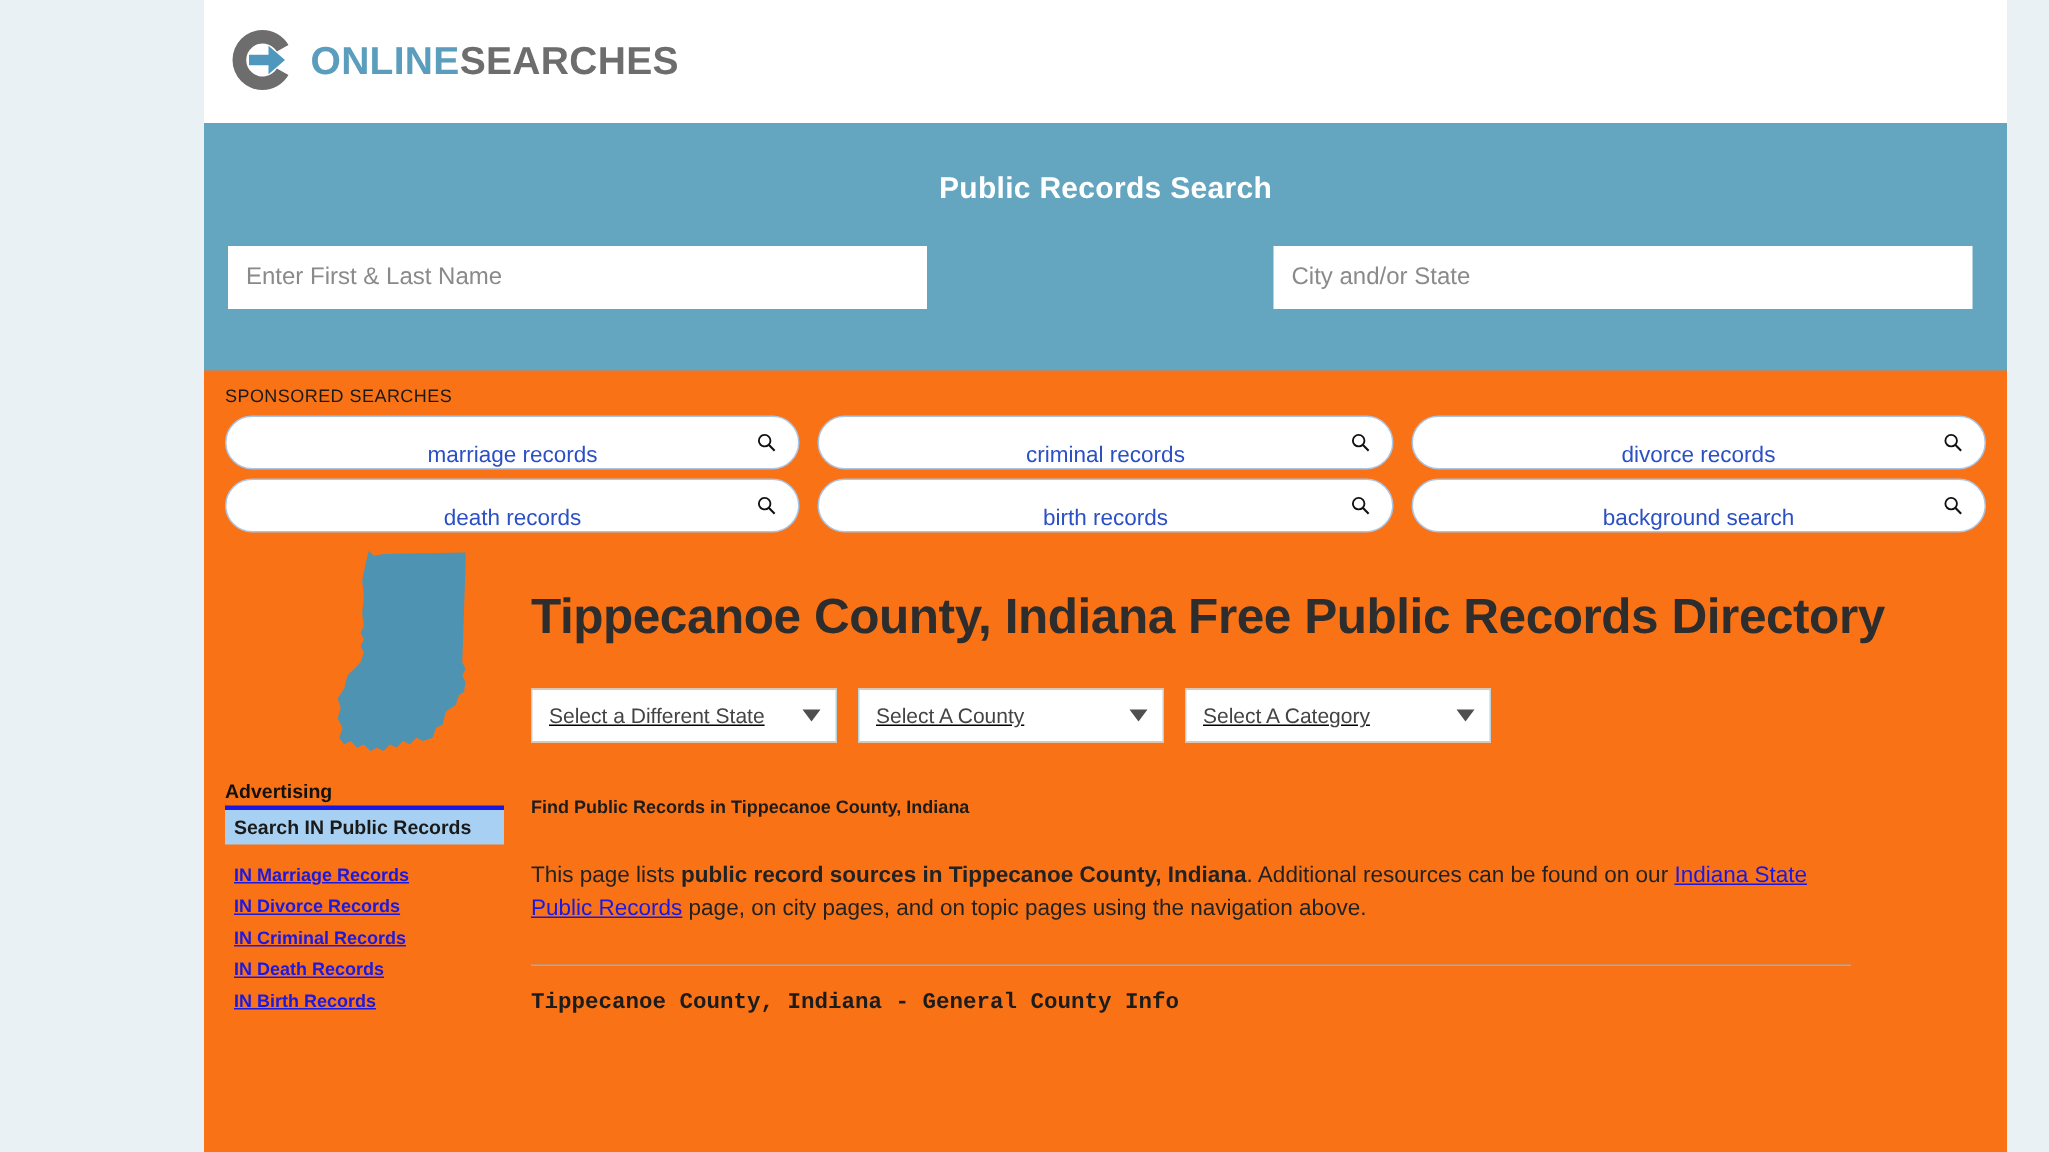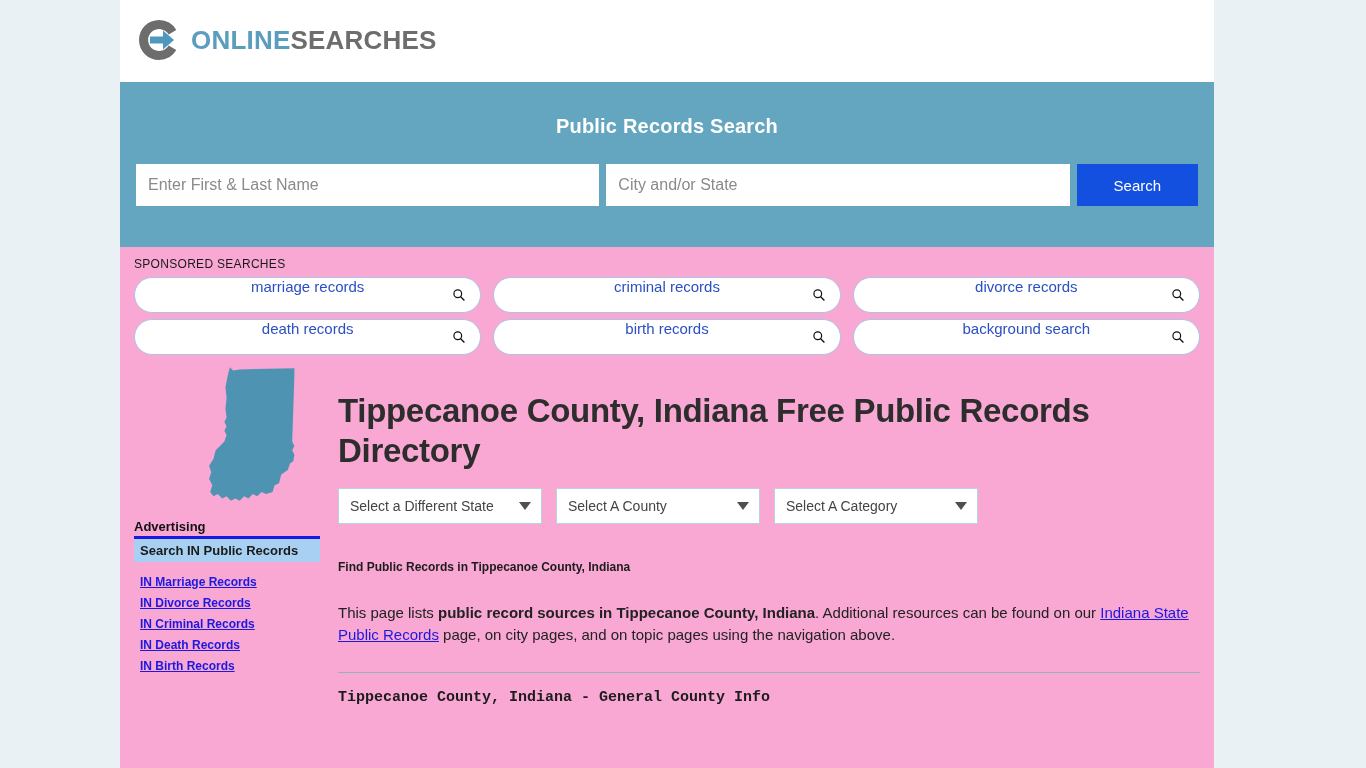--- a/index.html
+++ b/index.html
@@ -10,24 +10,24 @@
     background: #eaf1f4;
     font-family: "Liberation Sans", sans-serif;
   }
   #page {
     position: relative;
     width: 1366px; height: 768px;
     background: #eaf1f4;
   }
   .shell {
     position: absolute;
-    left: 120px; top: 0;
-    width: 1094px;
+    left: 136px; top: 0;
+    width: 1202px;
     min-height: 768px;
-    background: #f9a8d4;
+    background: #f97316;
   }
 
   
   .header {
     height: 82px;
     padding: 16px 0 0 16px;
     background: #fff;
     display: flex;
     align-items: flex-start;
   }
@@ -119,21 +119,21 @@
     letter-spacing: .3px;
     margin-bottom: 6px;
   }
   .pill-row { display: flex; margin-bottom: 6px; }
   .pill {
     flex: 1;
     height: 36px;
     border: 1px solid #aac4e4;
     border-radius: 19px;
     display: flex;
-    align-items: flex-start;
+    align-items: flex-end;
     justify-content: center;
     position: relative;
     margin-right: 12px;
     background: #fff;
     cursor: pointer;
   }
   .pill:last-child { margin-right: 0; }
   .pill-text { color: #2b4fc4; font-size: 15px; }
   .pill-icon {
     position: absolute; right: 14px; top: 50%;
@@ -177,21 +177,21 @@
 
   .page-title {
     font-size: 33px;
     font-weight: bold;
     color: #2d2d2d;
     line-height: 1.22;
     margin: 30px 0 0 0;
     letter-spacing: -.3px;
   }
 
-  .selects { display: flex; margin-top: 16px; }
+  .selects { display: flex; margin-top: 28px; text-decoration: underline; }
   .sel {
     height: 36px;
     border: 1px solid #b9d3dd;
     background: #fff;
     display: flex;
     align-items: center;
     justify-content: space-between;
     padding: 0 10px 0 11px;
     font-size: 14px;
     color: #444;
@@ -255,21 +255,20 @@
         </div>
       </div>
     </div>
 
 
     <div class="hero">
       <div class="hero-title">Public Records Search</div>
       <div class="hero-form">
         <input class="hero-input name" type="text" placeholder="Enter First &amp; Last Name" style="">
         <input class="hero-input city" type="text" placeholder="City and/or State" style="">
-        <button class="hero-btn">Search</button>
       </div>
     </div>
 
     <div class="sponsored">
       <div class="sponsored-label">SPONSORED SEARCHES</div>
 
       <div class="pill-row">
         <div class="pill">
           <span class="pill-text">marriage records</span>
           <svg class="pill-icon" viewBox="0 0 16 16">

